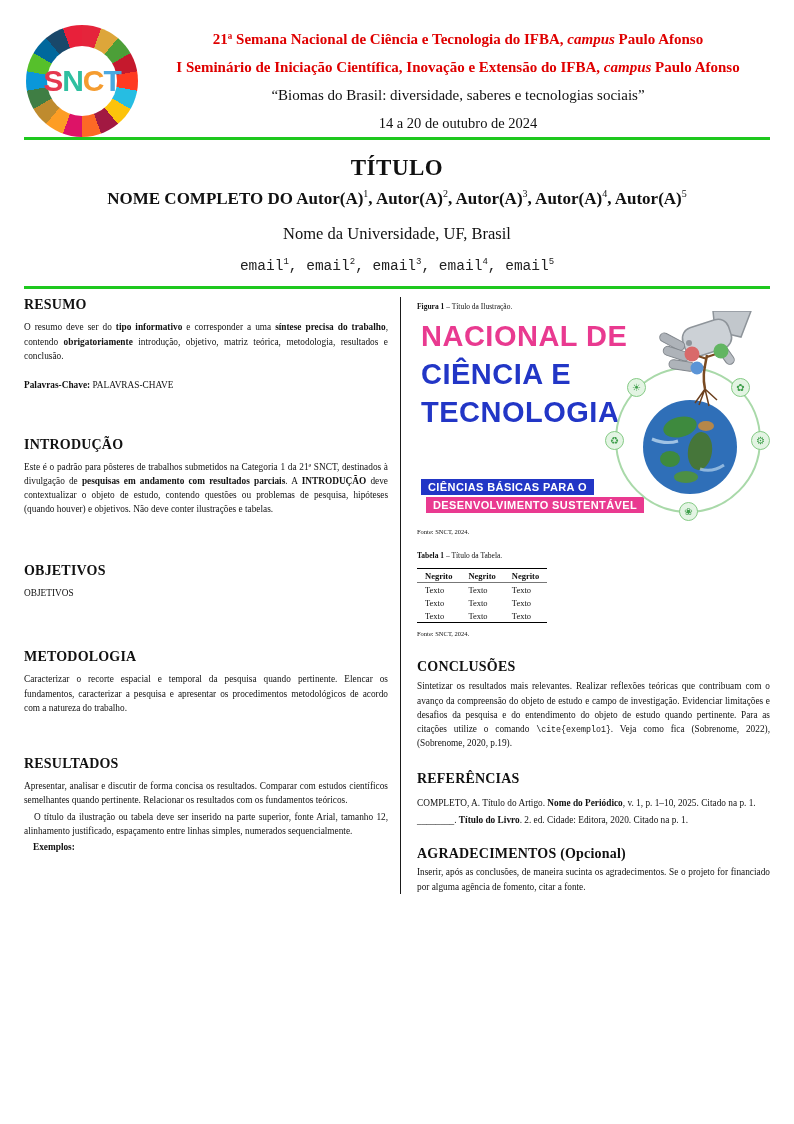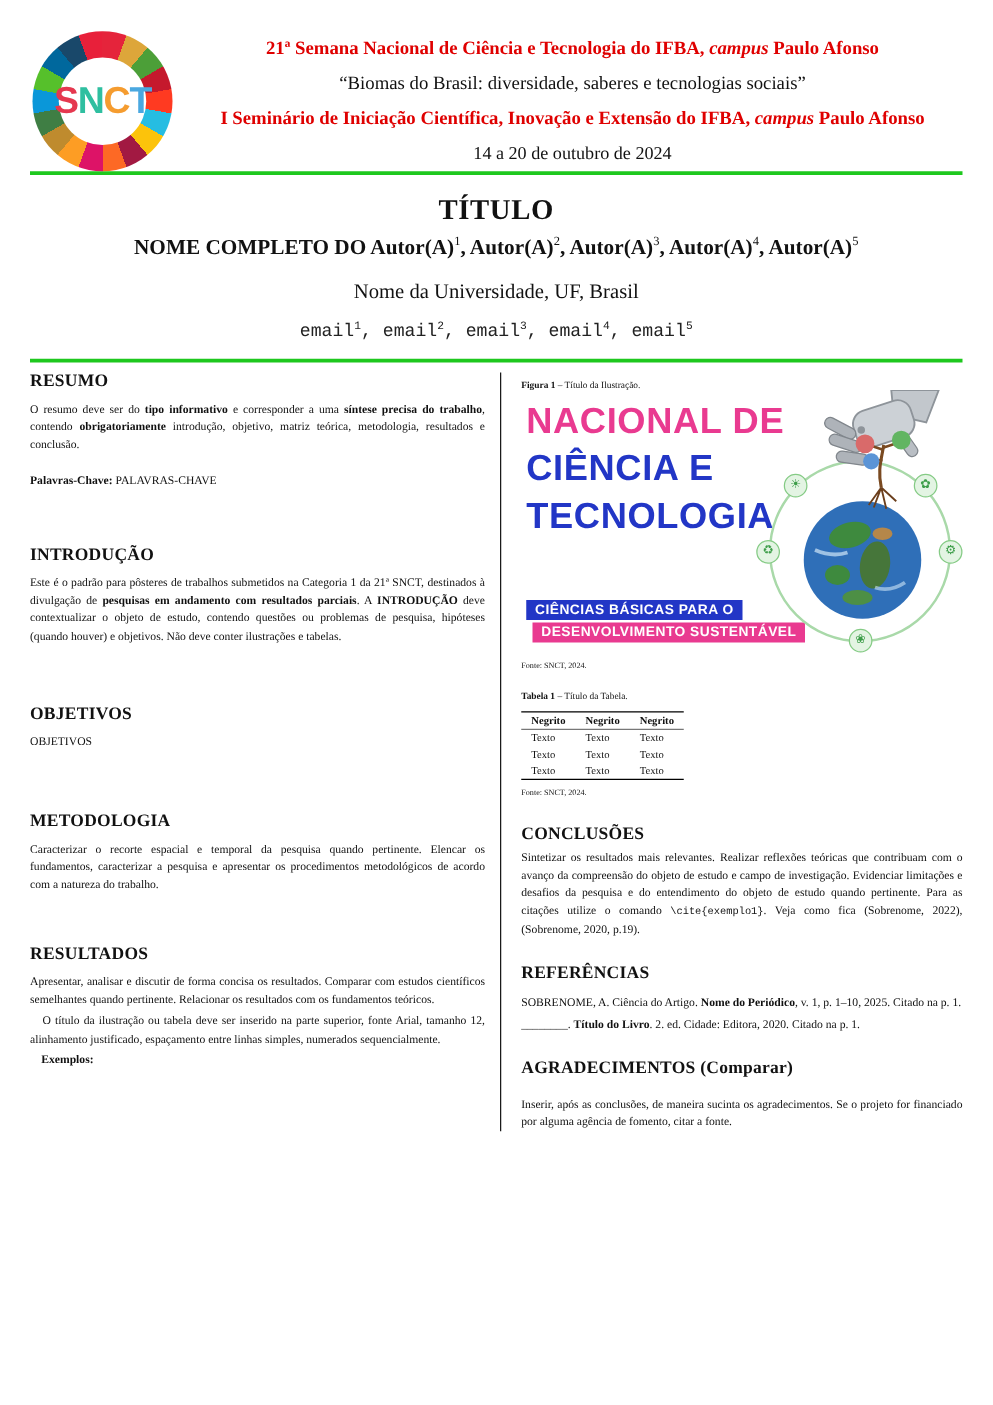--- a/index.html
+++ b/index.html
@@ -78,43 +78,43 @@
   table.tabela th,table.tabela td{padding:1.5px 8px;font-weight:normal}
   table.tabela th{font-weight:bold}
 
   .sec-conc h2{margin-top:22px}
   .sec-conc .body-p{margin-top:4px}
   code{font-family:"Liberation Mono",monospace;font-size:8.3px}
   .sec-ref h2{margin-top:20px}
   .ref{font-size:9.3px;line-height:1.55;margin-top:9px}
   .ref + .ref{margin-top:3px}
   .sec-agr h2{margin-top:19px}
-  .sec-agr .body-p{margin-top:14px}
+  .sec-agr .body-p{margin-top:3px}
   b{font-weight:bold}
   i{font-style:italic}
 </style>
 </head>
 <body>
 
 <div class="page">
 
   <header class="header">
     <div class="logo">
       <div class="logo-ring" style="background: conic-gradient(rgb(229, 36, 59) 0deg, rgb(229, 36, 59) 20deg, rgb(221, 166, 58) 20deg, rgb(221, 166, 58) 40deg, rgb(76, 159, 56) 40deg, rgb(76, 159, 56) 60deg, rgb(197, 25, 45) 60deg, rgb(197, 25, 45) 80deg, rgb(255, 58, 33) 80deg, rgb(255, 58, 33) 100deg, rgb(38, 189, 226) 100deg, rgb(38, 189, 226) 120deg, rgb(252, 195, 11) 120deg, rgb(252, 195, 11) 140deg, rgb(162, 25, 66) 140deg, rgb(162, 25, 66) 160deg, rgb(253, 105, 37) 160deg, rgb(253, 105, 37) 180deg, rgb(221, 19, 103) 180deg, rgb(221, 19, 103) 200deg, rgb(253, 157, 36) 200deg, rgb(253, 157, 36) 220deg, rgb(191, 139, 46) 220deg, rgb(191, 139, 46) 240deg, rgb(63, 126, 68) 240deg, rgb(63, 126, 68) 260deg, rgb(10, 151, 217) 260deg, rgb(10, 151, 217) 280deg, rgb(86, 192, 43) 280deg, rgb(86, 192, 43) 300deg, rgb(0, 104, 157) 300deg, rgb(0, 104, 157) 320deg, rgb(25, 72, 106) 320deg, rgb(25, 72, 106) 340deg, rgb(232, 32, 58) 340deg, rgb(232, 32, 58) 360deg);"></div>
       <div class="logo-text">
           <span style="color: rgb(229, 56, 79);">S</span>
           <span style="color: rgb(47, 191, 160);">N</span>
           <span style="color: rgb(245, 156, 47);">C</span>
           <span style="color: rgb(74, 168, 224);">T</span>
         </div>
     </div>
     <div class="header-lines">
       <div class="hl red"><span>21ª Semana Nacional de Ciência e Tecnologia do IFBA, </span><i>campus</i><span> Paulo Afonso</span></div>
+      <div class="hl red"><span>I Seminário de Iniciação Científica, Inovação e Extensão do IFBA, </span><i>campus</i><span> Paulo Afonso</span></div>
       <div class="hl">“Biomas do Brasil: diversidade, saberes e tecnologias sociais”</div>
-      <div class="hl red"><span>I Seminário de Iniciação Científica, Inovação e Extensão do IFBA, </span><i>campus</i><span> Paulo Afonso</span></div>
       <div class="hl date">14 a 20 de outubro de 2024</div>
     </div>
   </header>
 
   <div class="rule"></div>
 
   <section class="title-block">
     <h1>TÍTULO</h1>
     <div class="authors"><span>NOME COMPLETO DO </span><span>Autor(A)</span><sup>1</sup><span>, </span><span>Autor(A)</span><sup>2</sup><span>, </span><span>Autor(A)</span><sup>3</sup><span>, </span><span>Autor(A)</span><sup>4</sup><span>, </span><span>Autor(A)</span><sup>5</sup></div>
     <div class="affiliation">Nome da Universidade, UF, Brasil</div>
@@ -242,24 +242,24 @@
 
       <p class="fonte">Fonte: SNCT, 2024.</p>
 
       <section class="sec-conc">
         <h2>CONCLUSÕES</h2>
         <p class="body-p"><span>Sintetizar os resultados mais relevantes. Realizar reflexões teóricas que contribuam com o avanço da compreensão do objeto de estudo e campo de investigação. Evidenciar limitações e desafios da pesquisa e do entendimento do objeto de estudo quando pertinente. Para as citações utilize o comando </span><code>\cite{exemplo1}</code><span>. Veja como fica (Sobrenome, 2022), (Sobrenome, 2020, p.19).</span></p>
       </section>
 
       <section class="sec-ref">
         <h2>REFERÊNCIAS</h2>
-        <p class="ref"><span>SOBRENOME, A. Ciência do Artigo. </span><b>Nome do Periódico</b><span>, v. 1, p. 1–10, 2025. Citado na p. 1.</span></p>
+        <p class="ref"><span>COMPLETO, A. Título do Artigo. </span><b>Nome do Periódico</b><span>, v. 1, p. 1–10, 2025. Citado na p. 1.</span></p>
         <p class="ref"><span>________. </span><b>Título do Livro</b><span>. 2. ed. Cidade: Editora, 2020. Citado na p. 1.</span></p>
       </section>
 
       <section class="sec-agr">
-        <h2>AGRADECIMENTOS (Comparar)</h2>
+        <h2>AGRADECIMENTOS (Opcional)</h2>
         <p class="body-p">Inserir, após as conclusões, de maneira sucinta os agradecimentos. Se o projeto for financiado por alguma agência de fomento, citar a fonte.</p>
       </section>
 
     </div>
   </div>
 </div>
 
 </body></html>

